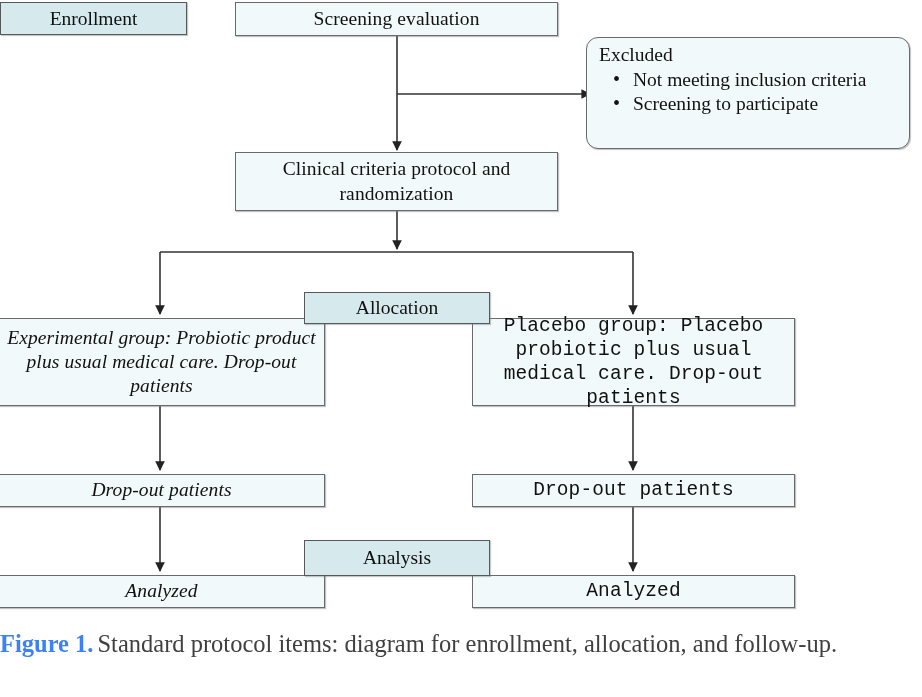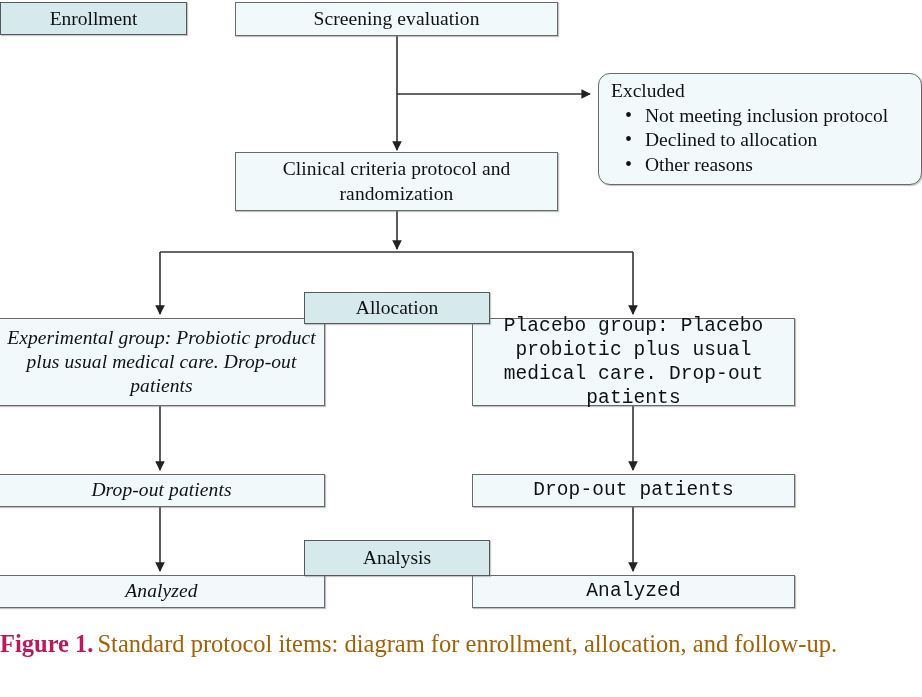--- a/index.html
+++ b/index.html
@@ -113,25 +113,25 @@
     top: 628px;
     width: 922px;
     font-size: 24.5px;
     line-height: 1.3;
     text-align: justify;
     text-justify: inter-word;
     font-family: "Liberation Serif", "DejaVu Serif", serif;
   }
   #caption .fig-label {
     font-weight: bold;
-    color: #be185d;
+    color: #3b82f6;
     margin-right: 4px;
     margin-top: 32px;
   }
-  #caption .cap-body { color: #a16207; }
+  #caption .cap-body { color: #404040; }
 </style>
 </head>
 <body>
 
 <div id="figure-root">
 
   <svg id="connectors" viewBox="0 0 922 625" width="922" height="625" aria-hidden="true">
     <defs>
       <marker id="arrow" viewBox="0 0 10 10" refX="9" refY="5" markerWidth="6" markerHeight="6" orient="auto-start-reverse">
         <path d="M 0 0 L 10 5 L 0 10 z" fill="#222222"></path>
@@ -162,26 +162,25 @@
   </svg>
 
   <div class="phase-label" style="left:0px; top:2px; width:187px; height:33px;">
     <span class="txt">Enrollment</span>
   </div>
 
   <div class="node rounded" style="left:235px; top:2px; width:323px; height:34px;">
     <span class="txt">Screening evaluation</span>
   </div>
 
-  <div class="bullet-node" style="left:598px; top:37px; width:324px; height:112px;margin-top:36px;">
+  <div class="bullet-node" style="left:586px; top:37px; width:324px; height:112px;">
     <span class="head">Excluded</span>
     <ul>
-      <li>Not meeting inclusion protocol</li>
-      <li>Declined to allocation</li>
-      <li>Other reasons</li>
+      <li>Not meeting inclusion criteria</li>
+      <li>Screening to participate</li>
     </ul>
   </div>
 
   <div class="node rounded" style="left:235px; top:152px; width:323px; height:59px;">
     <span class="txt">Clinical criteria protocol and randomization</span>
   </div>
 
   <div class="phase-label" style="left:304px; top:292px; width:186px; height:32px;">
     <span class="txt">Allocation</span>
   </div>

